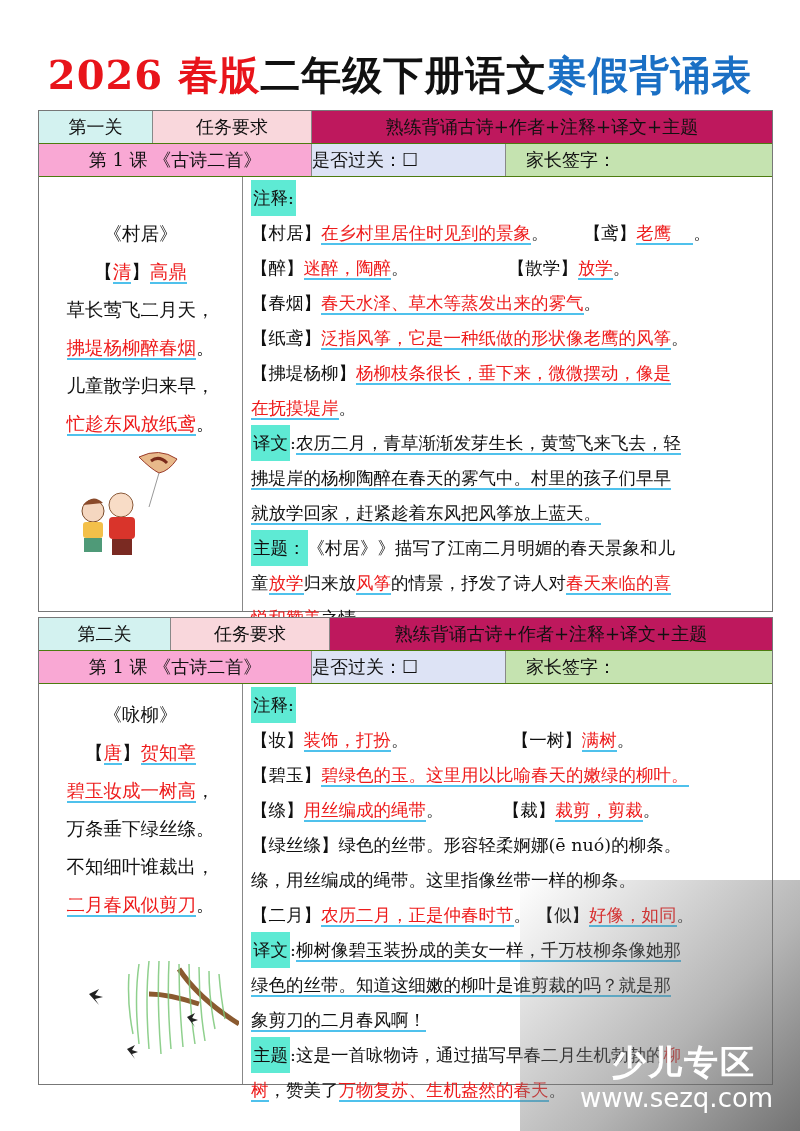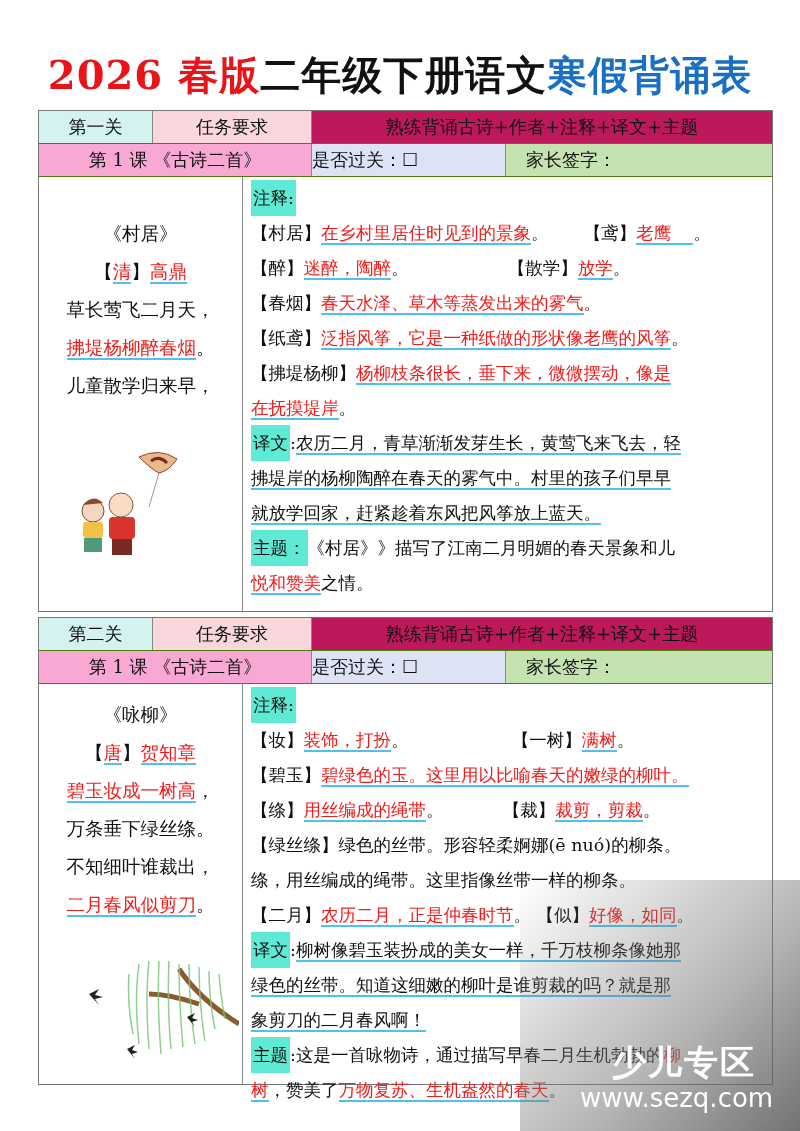--- a/index.html
+++ b/index.html
@@ -73,20 +73,21 @@
   <div class="body" style="height:434px;">
     <div class="left">
       <div style="height:38px"></div>
       <div class="poem-line">《村居》</div>
       <div class="poem-line">
         <span>【</span><span class="red ul">清</span><span>】</span><span class="red ul">高鼎</span>
       </div>
       <div class="poem-line">草长莺飞二月天，</div>
       <div class="poem-line"><span class="red ul">拂堤杨柳醉春烟</span><span>。</span></div>
       <div class="poem-line">儿童散学归来早，</div>
+      <div class="poem-line"><span class="red ul">忙趁东风放纸鸢</span><span>。</span></div>
       <svg class="kite-art" viewBox="0 0 140 120">
         <path d="M80 10 Q100 0 118 12 Q110 24 100 26 Q92 22 80 10Z" fill="#e8b98a" stroke="#9a3b2a"></path>
         <path d="M92 14 Q100 8 108 16" stroke="#7a2a1a" stroke-width="3" fill="none"></path>
         <line x1="100" y1="26" x2="90" y2="60" stroke="#999"></line>
         <circle cx="62" cy="58" r="12" fill="#f8dcc6" stroke="#8a5a3a"></circle>
         <rect x="50" y="70" width="26" height="22" rx="4" fill="#d9342b"></rect>
         <rect x="53" y="92" width="20" height="16" fill="#7a2a22"></rect>
         <circle cx="34" cy="64" r="11" fill="#f5d7c0" stroke="#7a4a2a"></circle>
         <path d="M24 58 Q34 46 44 56" fill="#8a4a2a"></path>
         <rect x="24" y="75" width="20" height="16" rx="3" fill="#f3c04a"></rect>
@@ -112,28 +113,29 @@
         <span>【</span><span>纸鸢</span><span>】</span><span class="red ul">泛指风筝，它是一种纸做的形状像老鹰的风筝</span><span>。</span>
       </div>
       <div class="line">
         <span>【</span><span>拂堤杨柳</span><span>】</span><span class="red ul">杨柳枝条很长，垂下来，微微摆动，像是</span>
       </div>
       <div class="line"><span class="red ul">在抚摸堤岸</span><span>。</span></div>
       <div class="line"><span class="tag">译文</span><span>:</span><span class="ul">农历二月，青草渐渐发芽生长，黄莺飞来飞去，轻</span></div>
       <div class="line"><span class="ul">拂堤岸的杨柳陶醉在春天的雾气中。村里的孩子们早早</span></div>
       <div class="line"><span class="ul">就放学回家，赶紧趁着东风把风筝放上蓝天。</span></div>
       <div class="line"><span class="tag">主题：</span><span>《村居》》描写了江南二月明媚的春天景象和儿</span></div>
+      <div class="line"><span>童</span><span class="red ul">放学</span><span>归来放</span><span class="red ul">风筝</span><span>的情景，抒发了诗人对</span><span class="red ul">春天来临的喜</span></div>
       <div class="line"><span class="red ul">悦和赞美</span><span>之情。</span></div>
     </div>
   </div>
 </div>
 
 <div class="section" style="top:617px;height:468px;">
   <div class="row">
-    <div class="cell c-cyan" style="width:114px">第二关</div>
+    <div class="cell c-cyan" style="width:132px">第二关</div>
     <div class="cell c-pink" style="width:159px">任务要求</div>
     <div class="cell c-yellow" style="flex:1">熟练背诵古诗+作者+注释+译文+主题</div>
   </div>
   <div class="row">
     <div class="cell c-orange" style="width:273px">第 1 课 《古诗二首》</div>
     <div class="cell c-lav" style="width:194px">是否过关：☐</div>
     <div class="cell c-green" style="flex:1">家长签字：</div>
   </div>
   <div class="body" style="height:400px;">
     <div class="left">

